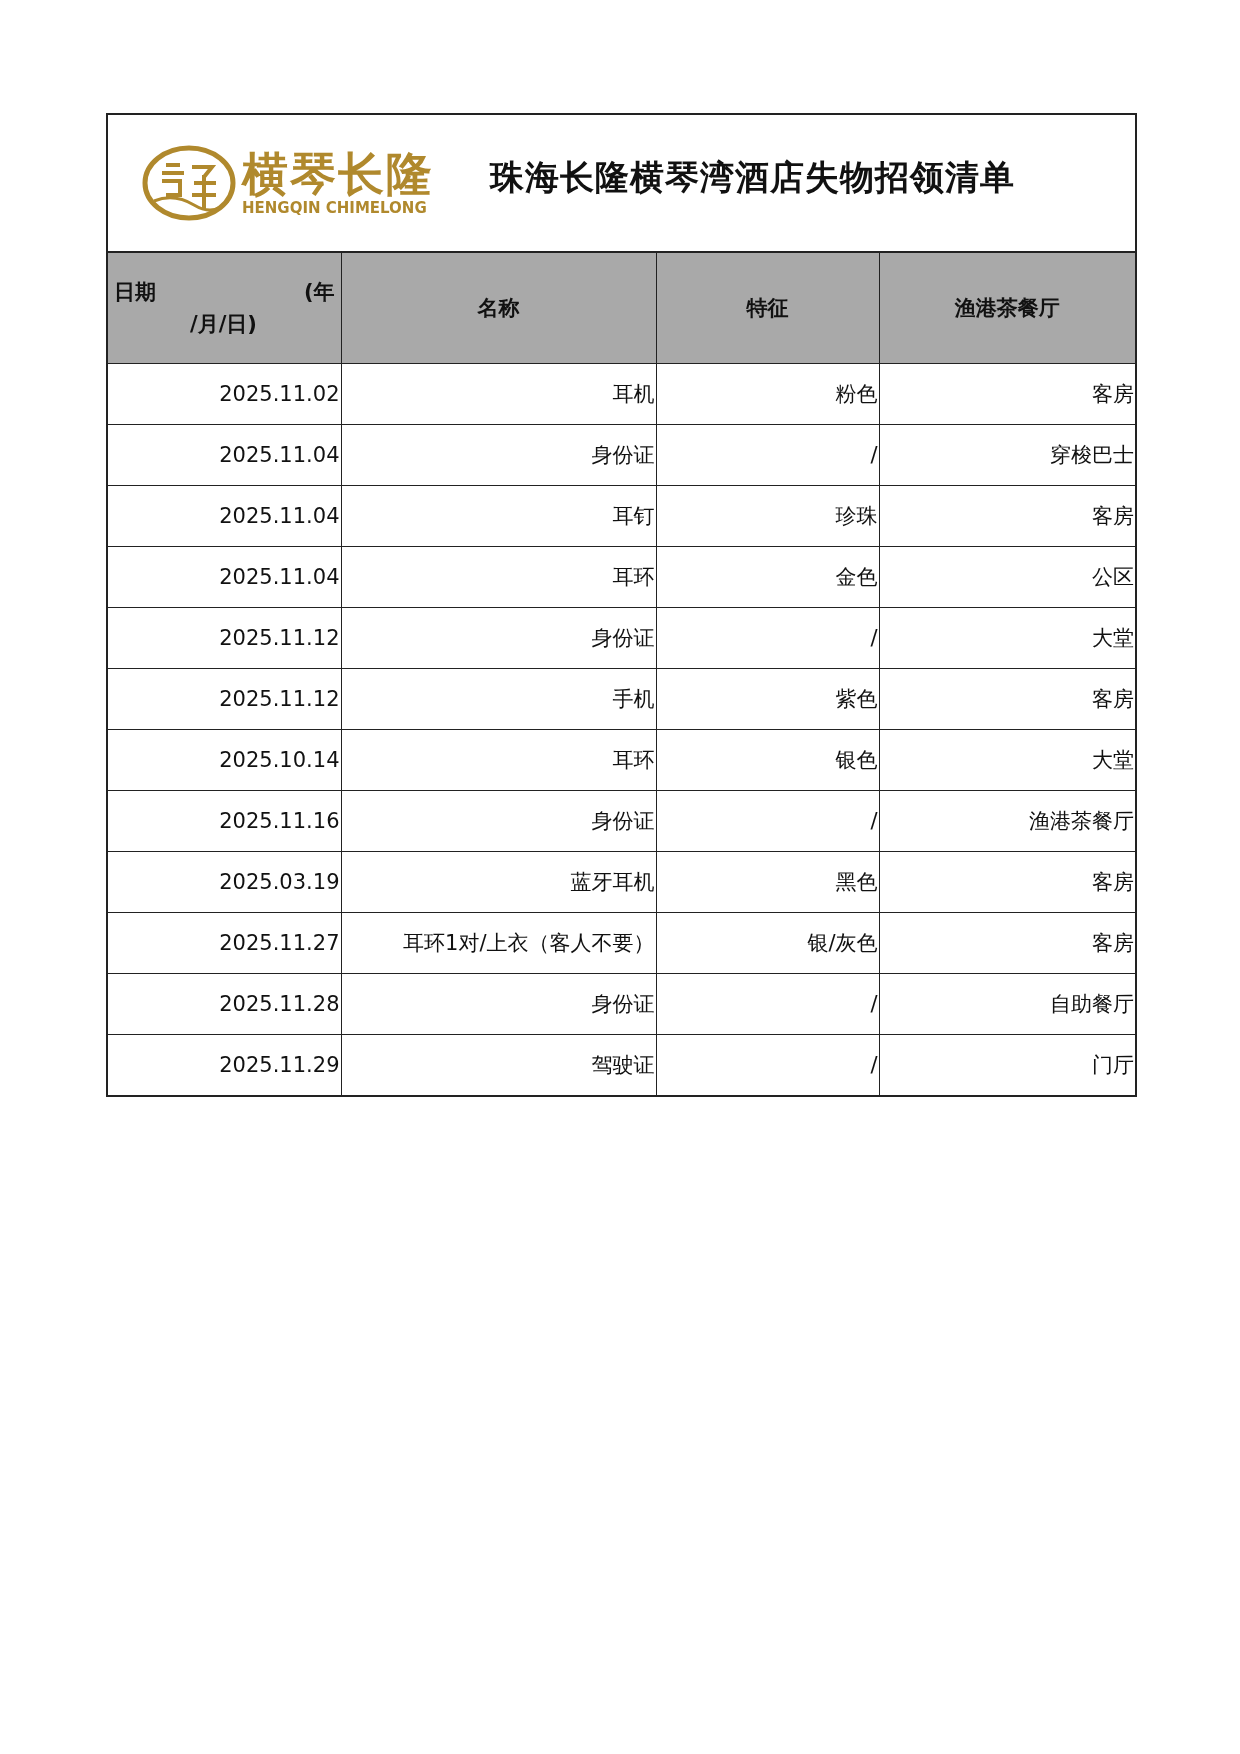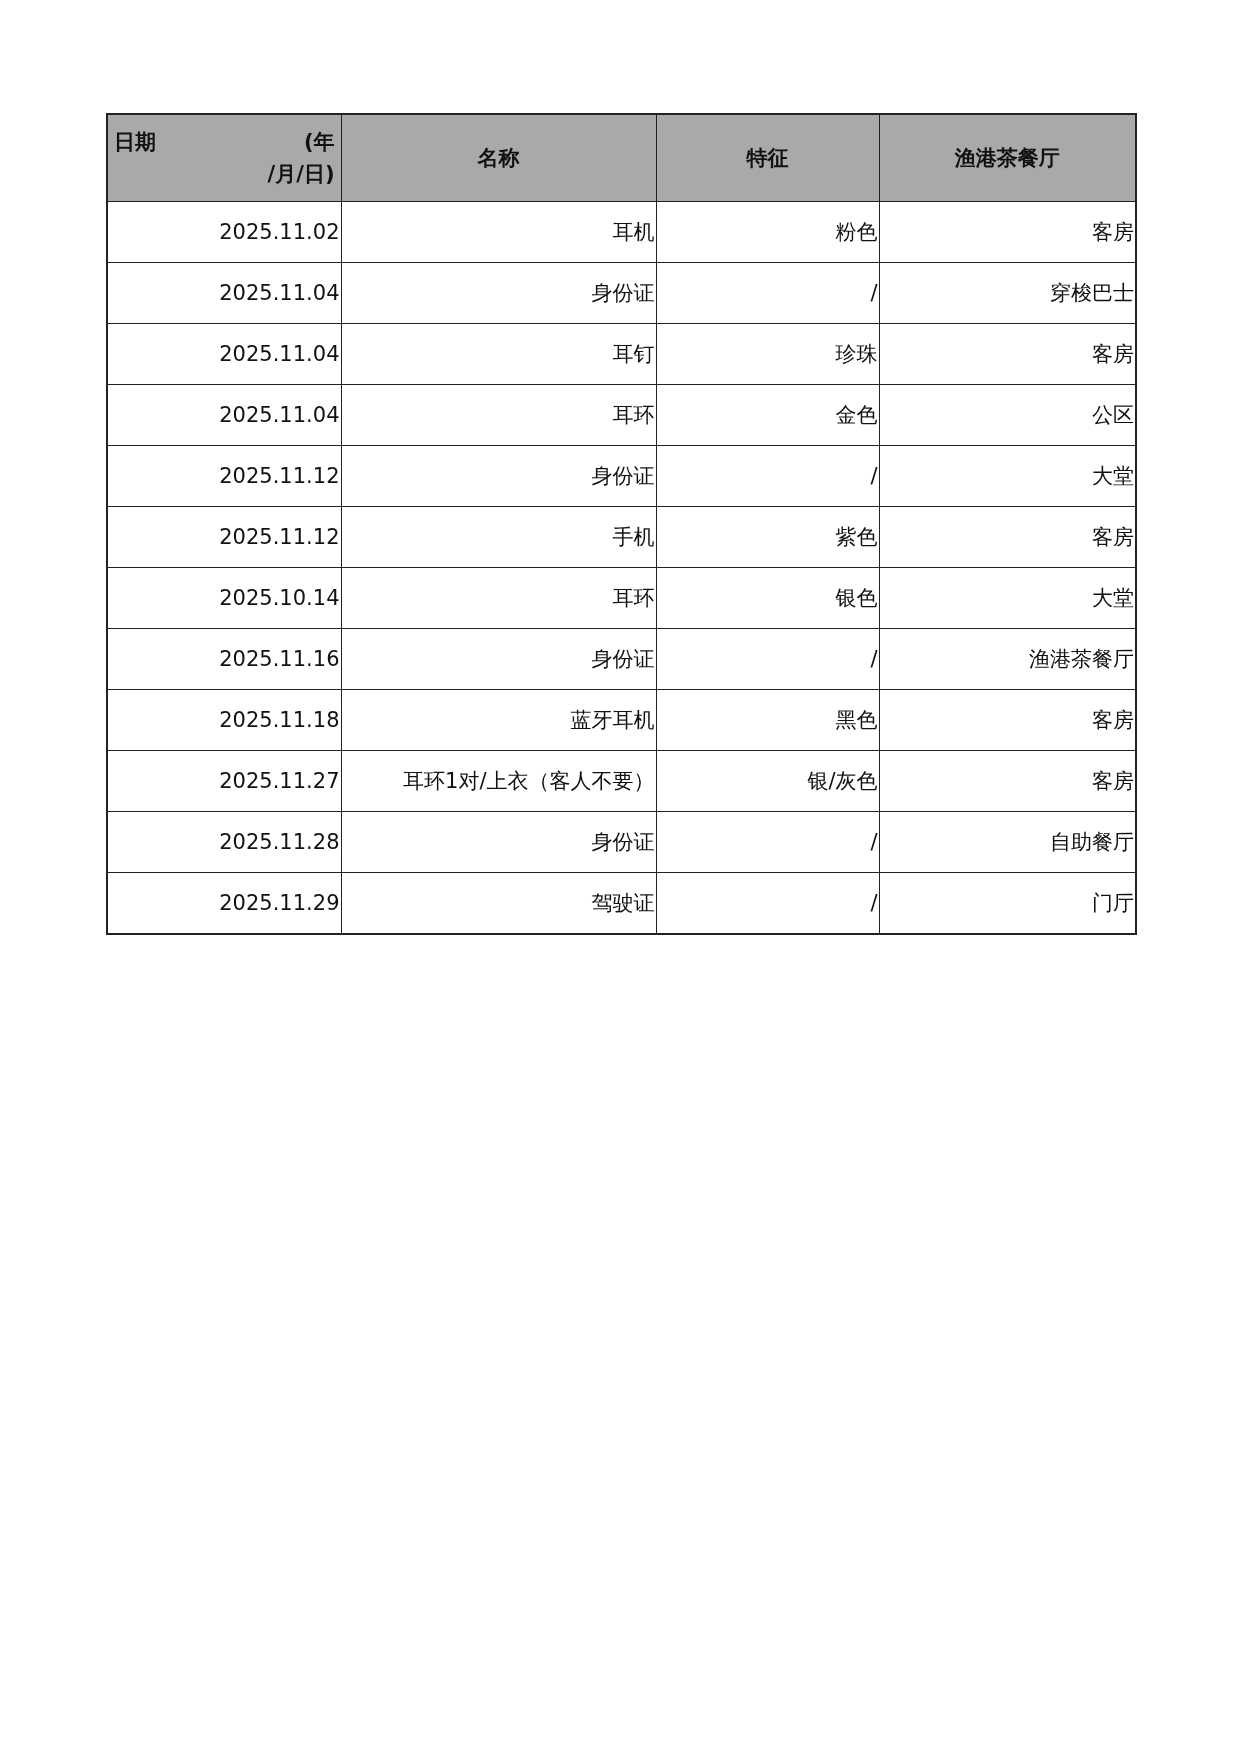--- a/index.html
+++ b/index.html
@@ -13,28 +13,43 @@
   .logo-en{font-size:15px;font-weight:bold;color:#b0892d;letter-spacing:0px;line-height:18px;}
   .title{position:absolute;left:382px;top:40px;font-size:34px;font-weight:bold;letter-spacing:1px;}
   table{border-collapse:collapse;width:100%;table-layout:fixed;}
   th,td{border:1.5px solid #222;text-align:center;font-size:21px;}
   tr:first-child th{border-top:none;}
   th:first-child,td:first-child{border-left:none;}
   th:last-child,td:last-child{border-right:none;}
   tr:last-child td{border-bottom:none;}
   th{background:#a9a9a9;font-weight:bold;height:74px;font-size:21px;}
   td{height:58px;font-weight:normal;text-align:right;}
-  .date-head{text-align:right;padding:6px 6px;line-height:32px;position:relative;}
+  .date-head{text-align:left;padding:18px 6px;line-height:32px;position:relative;}
   .date-head .l1{display:flex;justify-content:space-between;}
   .date-head .l2{padding-left:76px;}
 </style>
 </head>
 <body>
 
 <div class="sheet">
+  <div class="banner">
+    <div class="logo">
+      <svg class="logo-mark" viewBox="0 0 94 76">
+        <ellipse cx="47" cy="38" rx="44" ry="35" fill="none" stroke="#b0892d" stroke-width="5"></ellipse>
+        <path d="M20 28 h22 M24 20 h14 M20 36 h18 v14 h-14" fill="none" stroke="#b0892d" stroke-width="4"></path>
+        <path d="M50 22 h20 l-8 10 M52 38 h22 M62 30 v34 M50 50 h24" fill="none" stroke="#b0892d" stroke-width="4"></path>
+        <path d="M12 56 q20 -8 40 4 t34 -4" fill="none" stroke="#b0892d" stroke-width="3"></path>
+      </svg>
+      <div class="logo-text">
+        <span class="logo-cn">横琴长隆</span>
+        <span class="logo-en">HENGQIN CHIMELONG</span>
+      </div>
+    </div>
+    <div class="title">珠海长隆横琴湾酒店失物招领清单</div>
+  </div>
 
   <table>
     <colgroup>
       <col style="width:233px">
         <col style="width:315px">
         <col style="width:223px">
         <col>
     </colgroup>
     <thead>
       <tr>
@@ -93,21 +108,21 @@
           <td>银色</td>
           <td>大堂</td>
         </tr>
         <tr>
           <td>2025.11.16</td>
           <td>身份证</td>
           <td>/</td>
           <td>渔港茶餐厅</td>
         </tr>
         <tr>
-          <td>2025.11.18</td>
+          <td>2025.03.19</td>
           <td>蓝牙耳机</td>
           <td>黑色</td>
           <td>客房</td>
         </tr>
         <tr>
           <td>2025.11.27</td>
           <td>耳环1对/上衣（客人不要）</td>
           <td>银/灰色</td>
           <td>客房</td>
         </tr>

